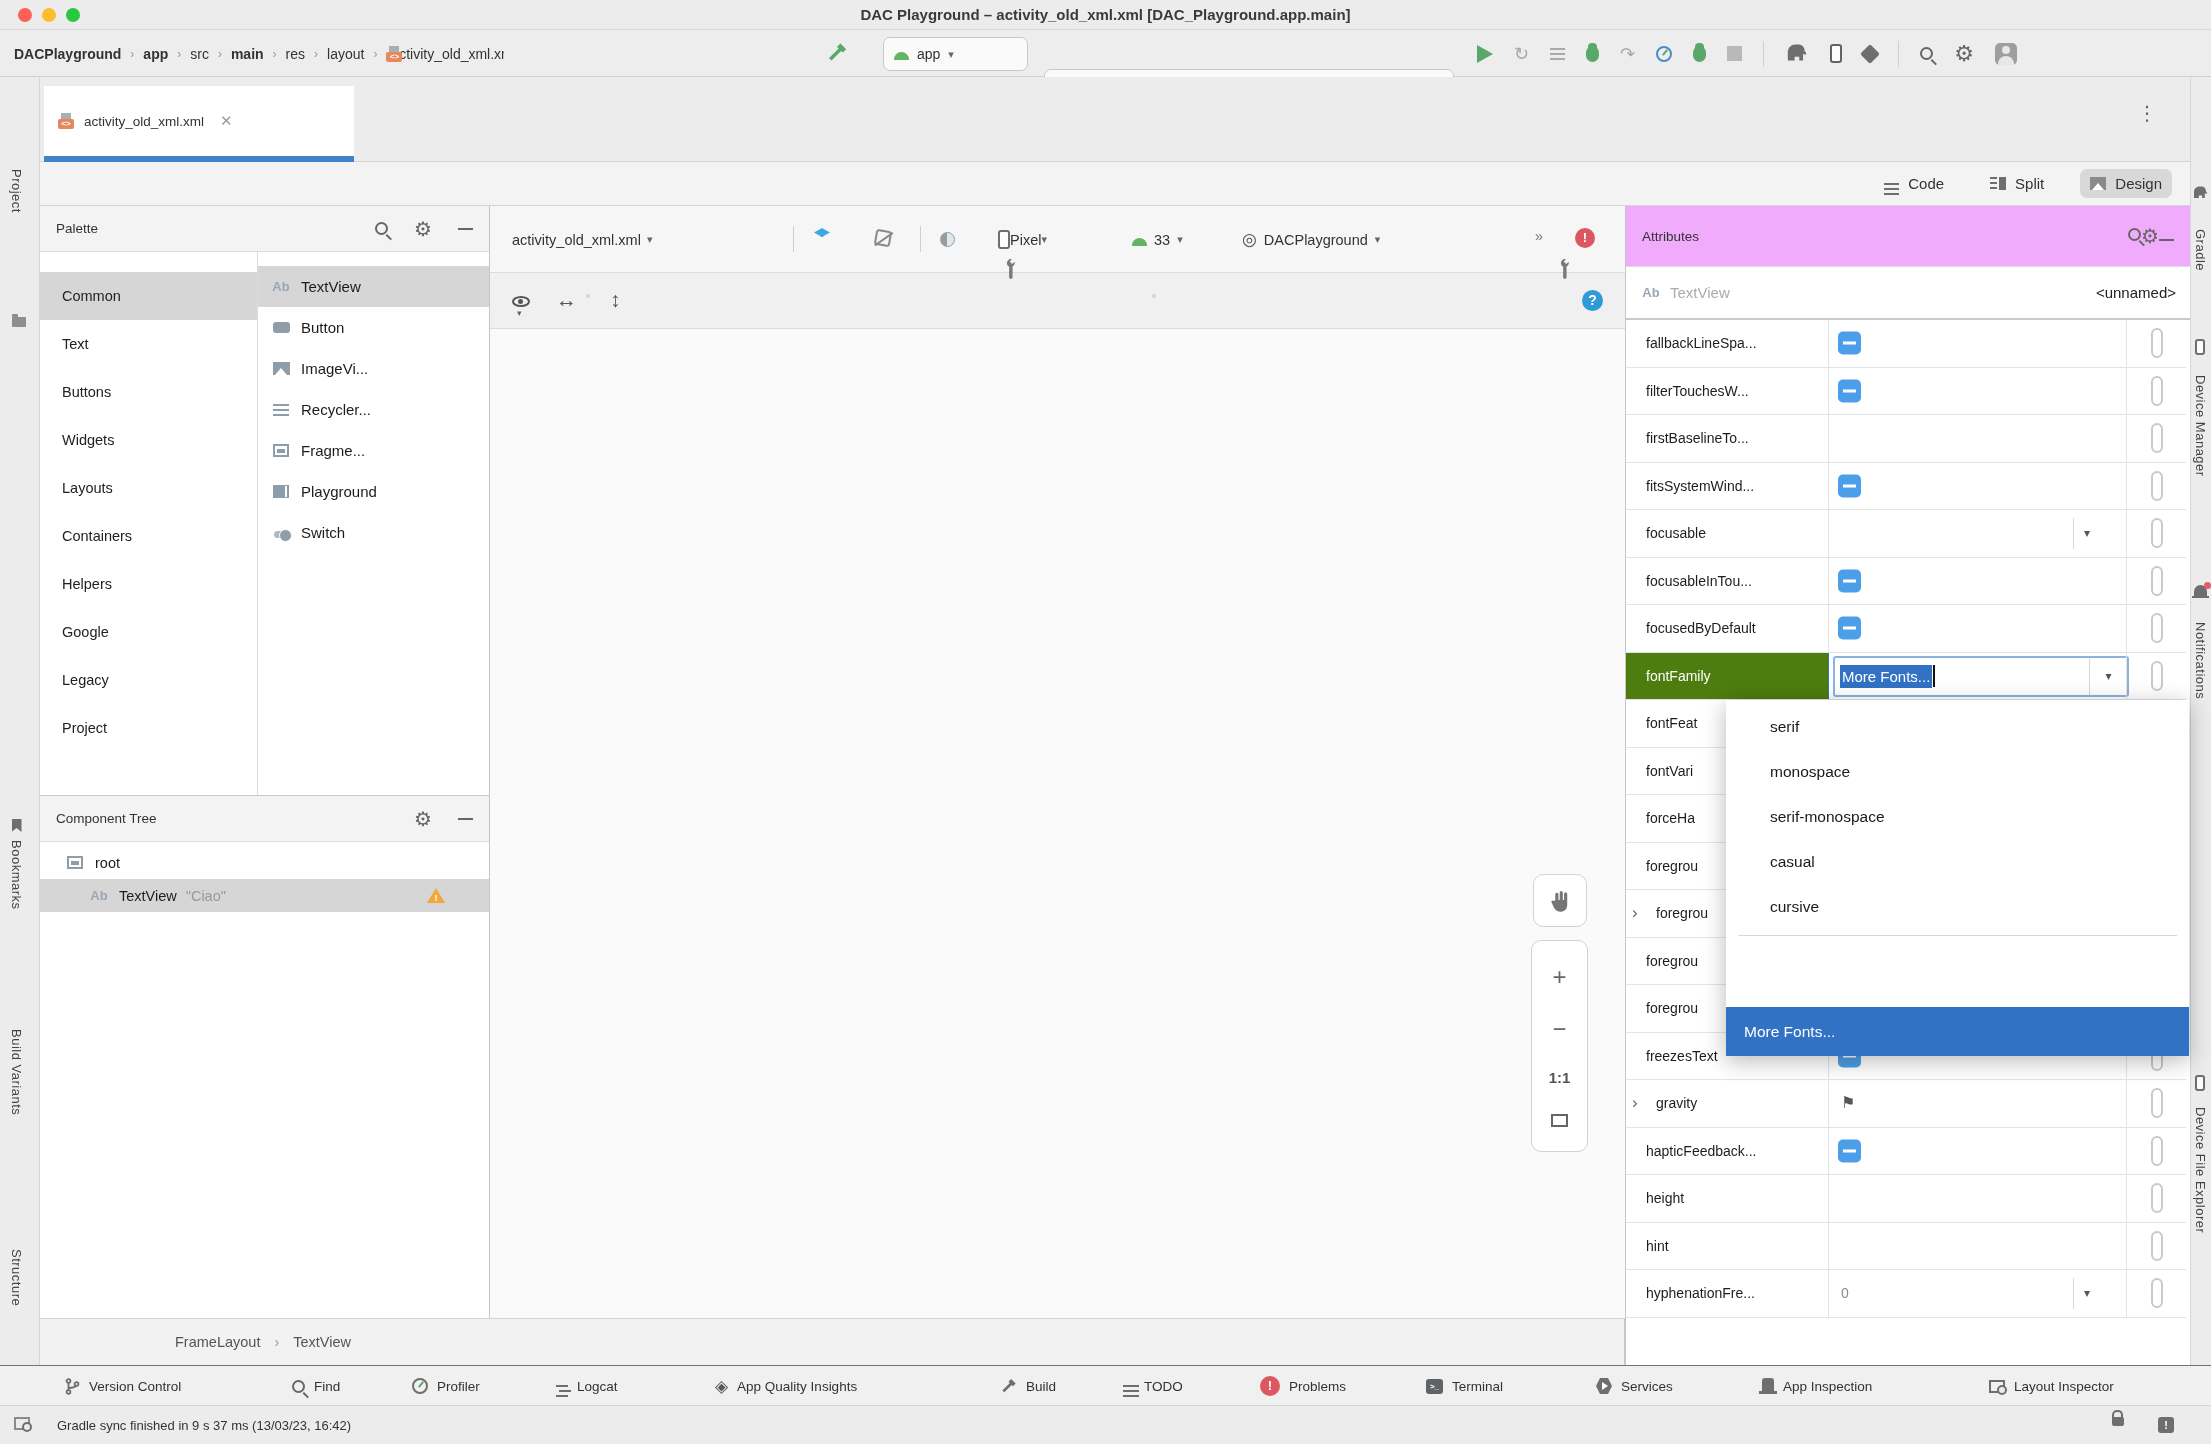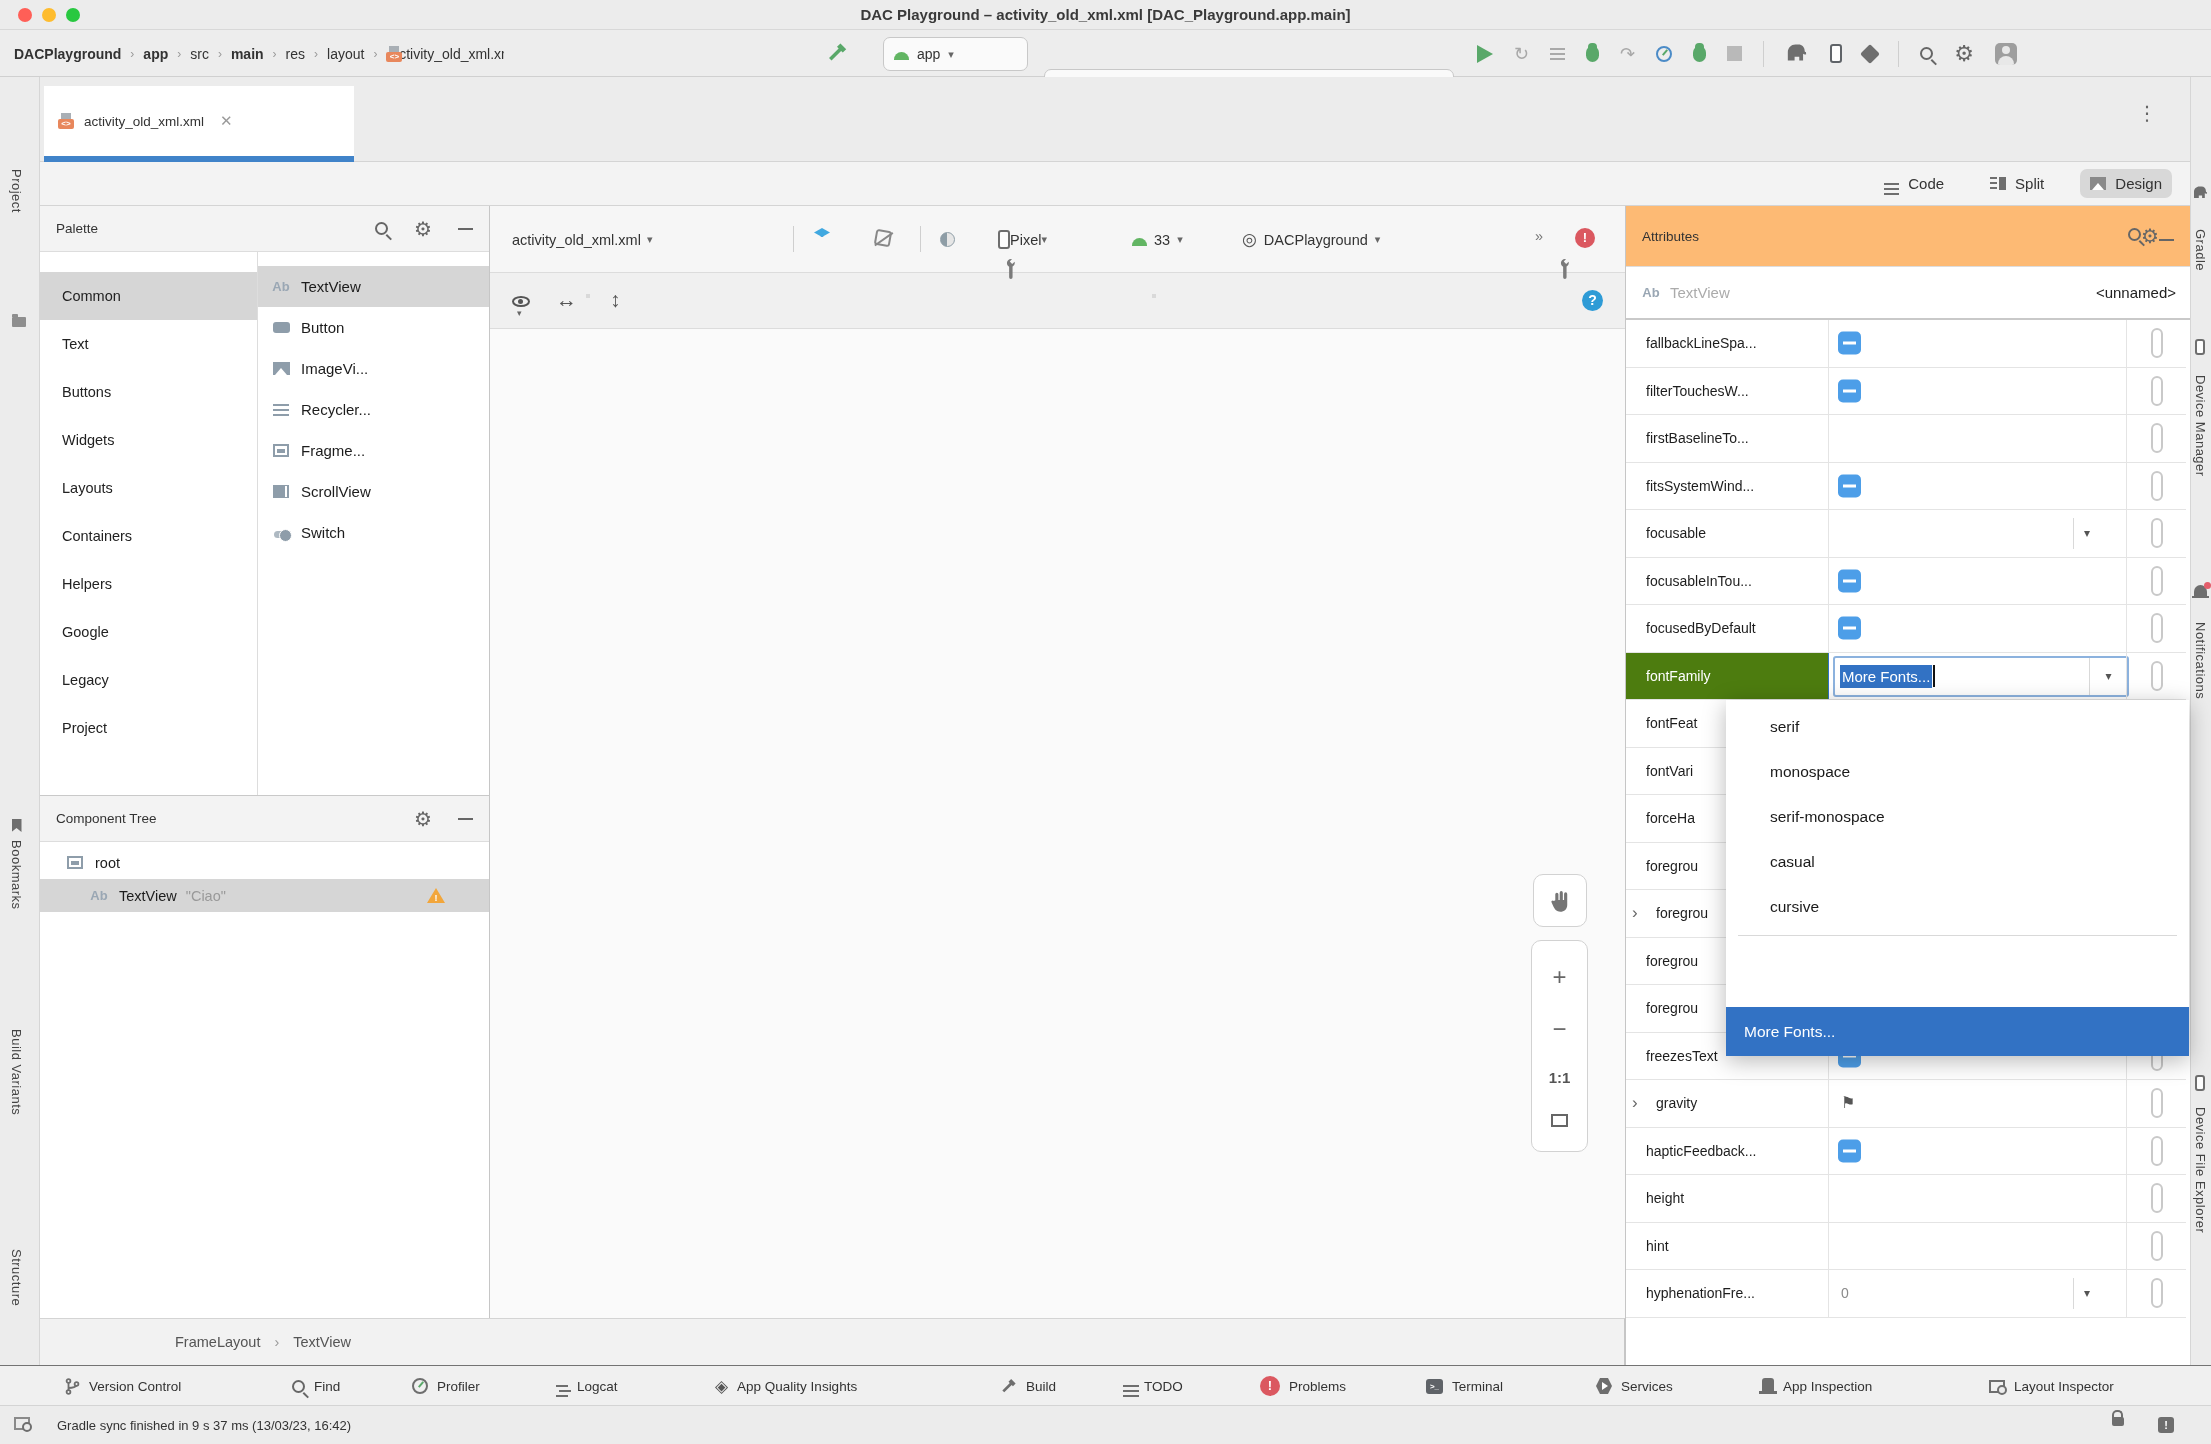--- a/index.html
+++ b/index.html
@@ -125,21 +125,21 @@
   #zoomhand{left:1043px;top:668px;width:54px;height:53px;background:#fff;border:1px solid #D2D2D2;border-radius:10px;display:flex;align-items:center;justify-content:center;}
   #zoomgrp{left:1041px;top:734px;width:57px;height:212px;background:#fff;border:1px solid #D2D2D2;border-radius:10px;display:flex;flex-direction:column;align-items:center;justify-content:space-around;padding:10px 0;color:#666;}
   .zplus{font-size:24px;color:#666;line-height:1;}
   .oneone{font-size:15px;font-weight:bold;color:#555;}
   .fitico{position:relative;display:inline-block;width:17px;height:13px;border:2px solid #666;}
   .fitmark{position:absolute;width:4px;height:4px;background:#D9D9D9;}
   
   #edcrumb{left:40px;top:1318px;width:1585px;height:47px;background:#F2F2F2;border-top:1px solid #D4D4D4;border-right:1px solid #C6C6C6;display:flex;align-items:center;gap:14px;padding-left:135px;font-size:14.5px;color:#555;}
   
   #attrs{left:1625px;top:206px;width:565px;height:1159px;background:#fff;border-left:1px solid #C6C6C6;}
-  #attrhead{height:61px;background:#fdba74;border-bottom:1px solid #DDD;display:flex;align-items:center;padding:0 16px;font-size:13.5px;color:#333;}
+  #attrhead{height:61px;background:#f0abfc;border-bottom:1px solid #DDD;display:flex;align-items:center;padding:0 16px;font-size:13.5px;color:#333;}
   #attrel{position:absolute;left:0;top:61px;width:100%;height:53px;border-bottom:2px solid #C9C9C9;display:flex;align-items:center;padding:0 14px;font-size:15px;}
   .arow{position:absolute;left:0;width:560px;height:47.5px;border-bottom:1px solid #E4E4E4;font-size:14px;color:#1d1d1d;}
   .aname{position:absolute;left:0;top:0;width:203px;height:100%;border-right:1px solid #E4E4E4;display:flex;align-items:center;padding-left:20px;}
   .aname.ind{padding-left:30px;}
   .exp{position:absolute;left:6px;top:50%;transform:translateY(-50%);font-size:17px;color:#666;z-index:2;}
   .pcoll{position:absolute;right:0px;top:0;width:60px;height:100%;border-left:1px solid #E4E4E4;}
   .pill{position:absolute;left:24px;top:50%;transform:translateY(-50%);width:12px;height:30px;border:2px solid #C9C9C9;border-radius:7px;}
   .tg{position:absolute;left:212px;top:50%;transform:translateY(-50%);width:23px;height:23px;background:#4D9EE8;border-radius:5px;}
   .tg::after{content:"";position:absolute;left:5px;top:10px;width:13px;height:3px;background:#fff;}
   .cdiv{position:absolute;left:447px;top:8px;width:1px;height:31px;background:#D9D9D9;}
@@ -356,21 +356,21 @@
       <div class="pit">
           <span class="pi">
             <span class="pi-frame"></span>
           </span>
           <span>Fragme...</span>
         </div>
       <div class="pit">
           <span class="pi">
             <span class="pi-scroll"></span>
           </span>
-          <span>ScrollView</span>
+          <span>Playground</span>
         </div>
       <div class="pit">
           <span class="pi">
             <span class="pi-switch"></span>
           </span>
           <span>Switch</span>
         </div>
     </div>
   </div>
 

